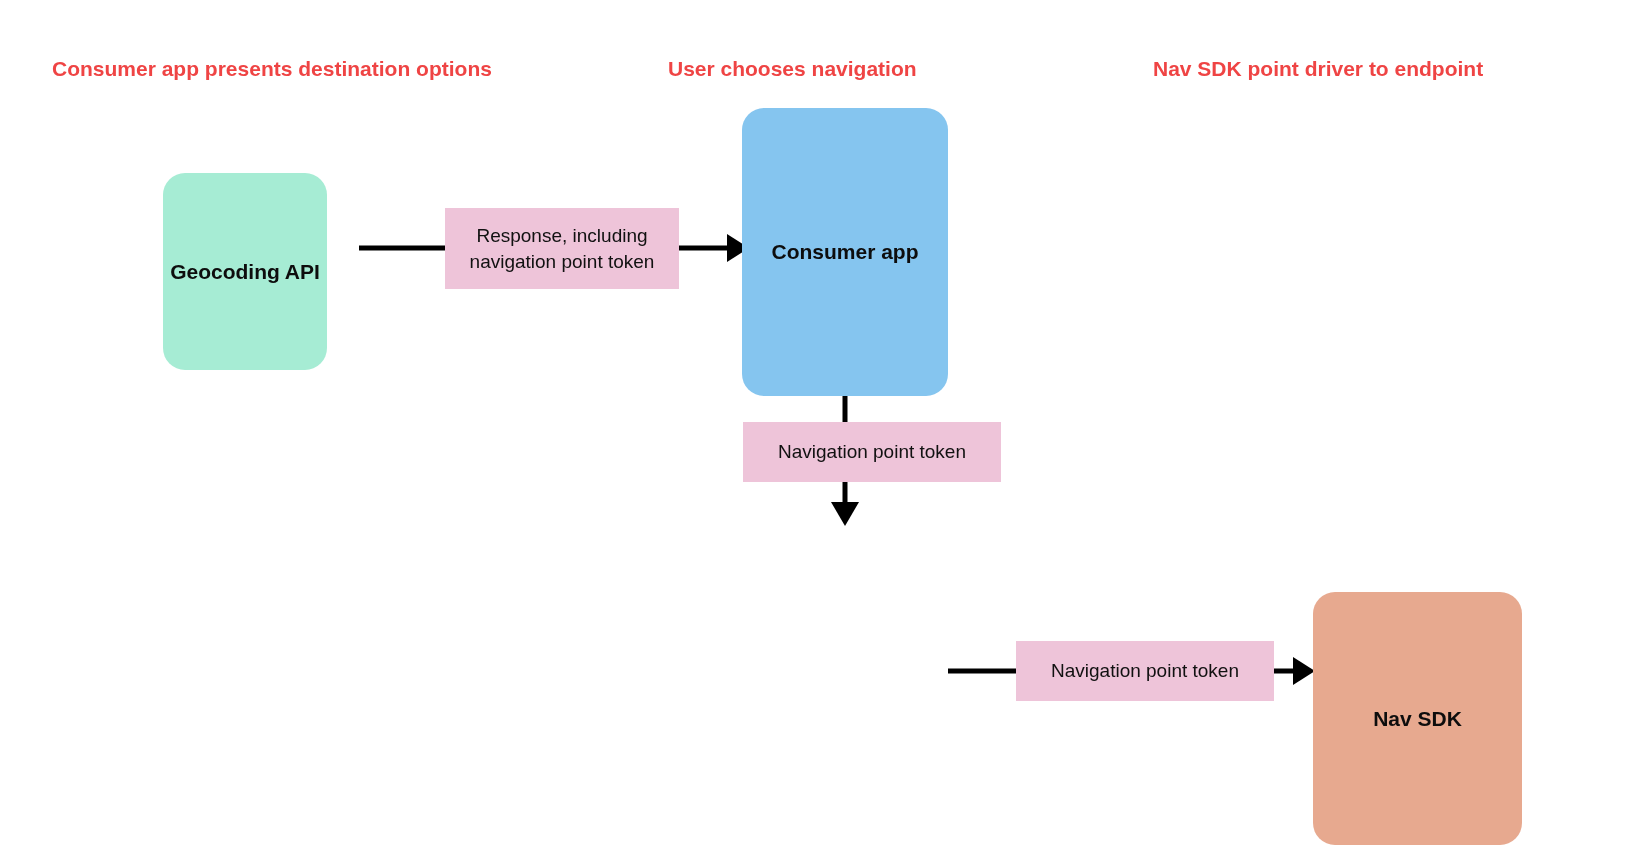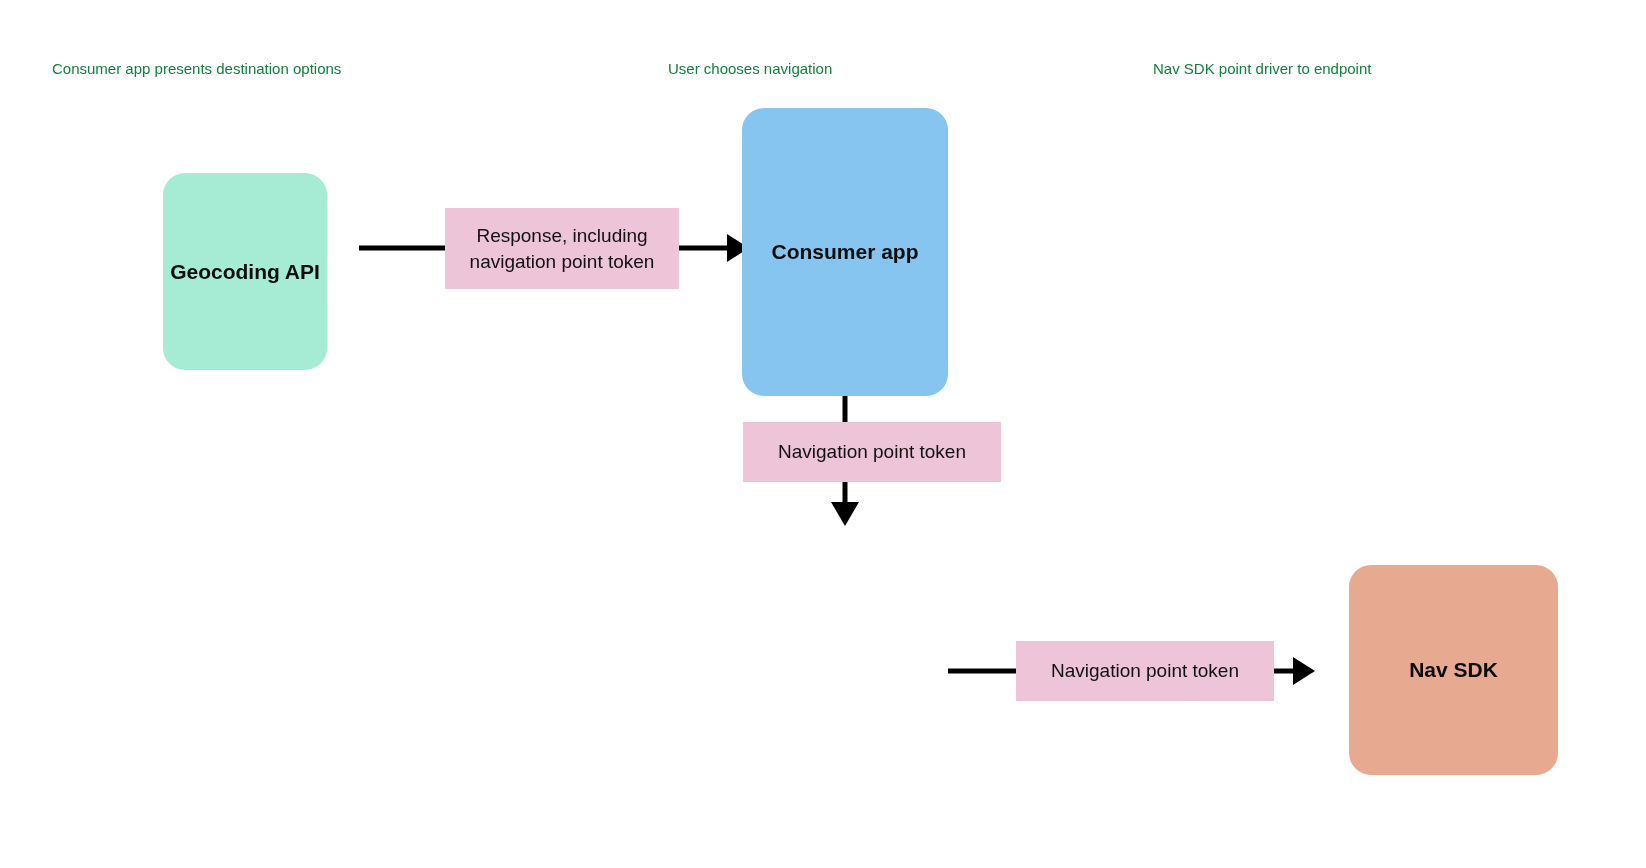--- a/index.html
+++ b/index.html
@@ -14,25 +14,25 @@
   }
   #canvas {
     position: relative;
     width: 1646px;
     height: 868px;
     background: #ffffff;
     overflow: hidden;
   }
   .col-header {
     position: absolute;
-    font-size: 15px;
+    font-size: 21px;
     line-height: 26px;
-    color: #15803d;
+    color: #ef4444;
     white-space: nowrap;
-    font-weight: 400;
+    font-weight: 700;
   }
   .node {
     position: absolute;
     display: flex;
     align-items: center;
     justify-content: center;
     text-align: center;
     font-size: 21px;
     font-weight: bold;
     color: #0d0d0d;
@@ -109,17 +109,17 @@
 
   <svg class="arrow" style="left:948px; top:651px; width:367px; height:40px;" viewBox="0 0 367 40">
     <line x1="0" y1="20" x2="345" y2="20"></line>
     <polygon points="345,6 367,20 345,34"></polygon>
   </svg>
 
   <div class="edge-label" style="left:988px; top:641px; width:258px; height:60px;">
     <span>Navigation point token</span>
   </div>
 
-  <div class="node orange" style="left:1313px; top:565px; width:209px; height:210px;margin-left:36px;">
+  <div class="node orange" style="left:1313px; top:592px; width:209px; height:253px;">
     <span>Nav SDK</span>
   </div>
 
 </div>
 
 </body></html>

